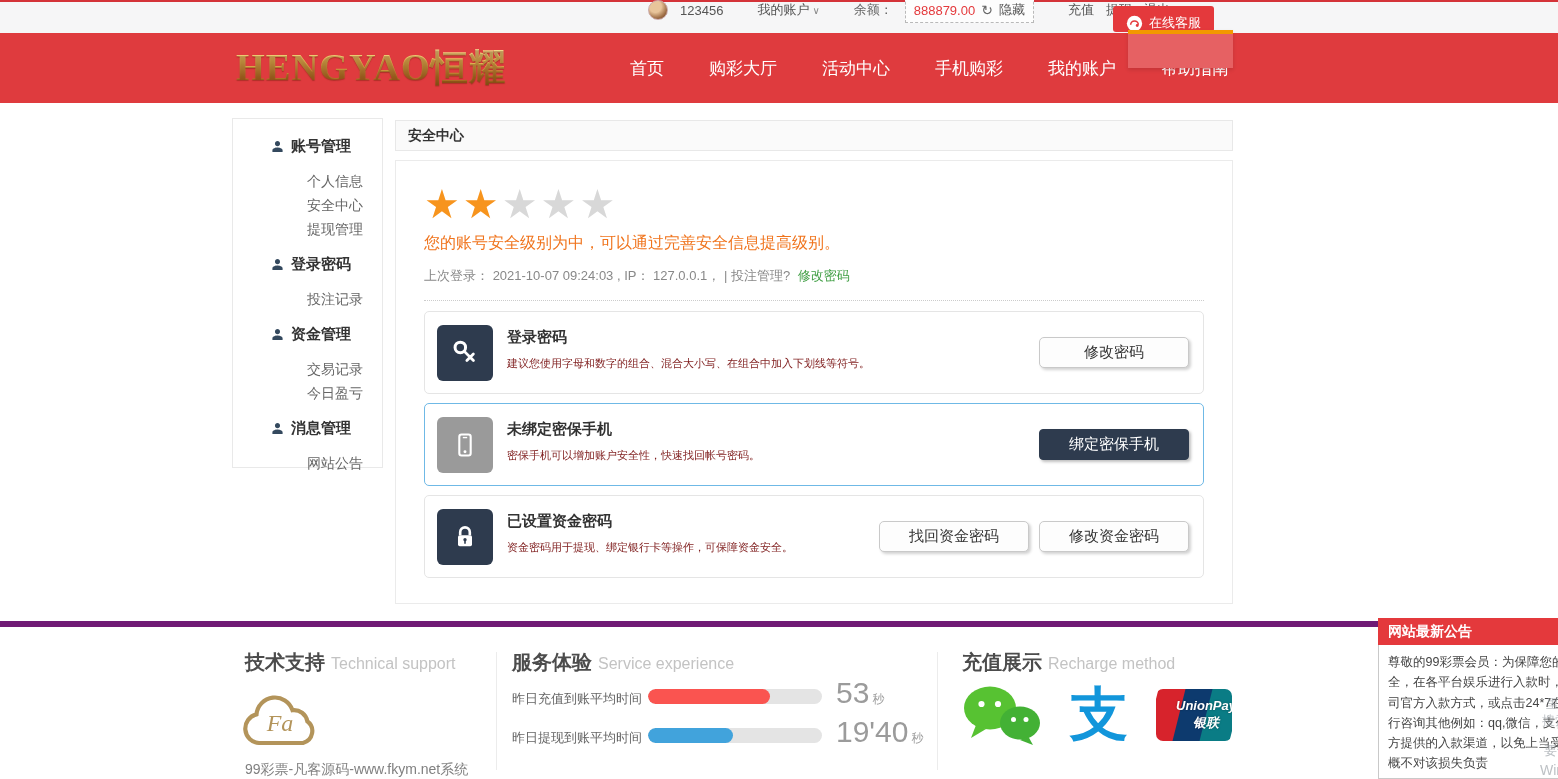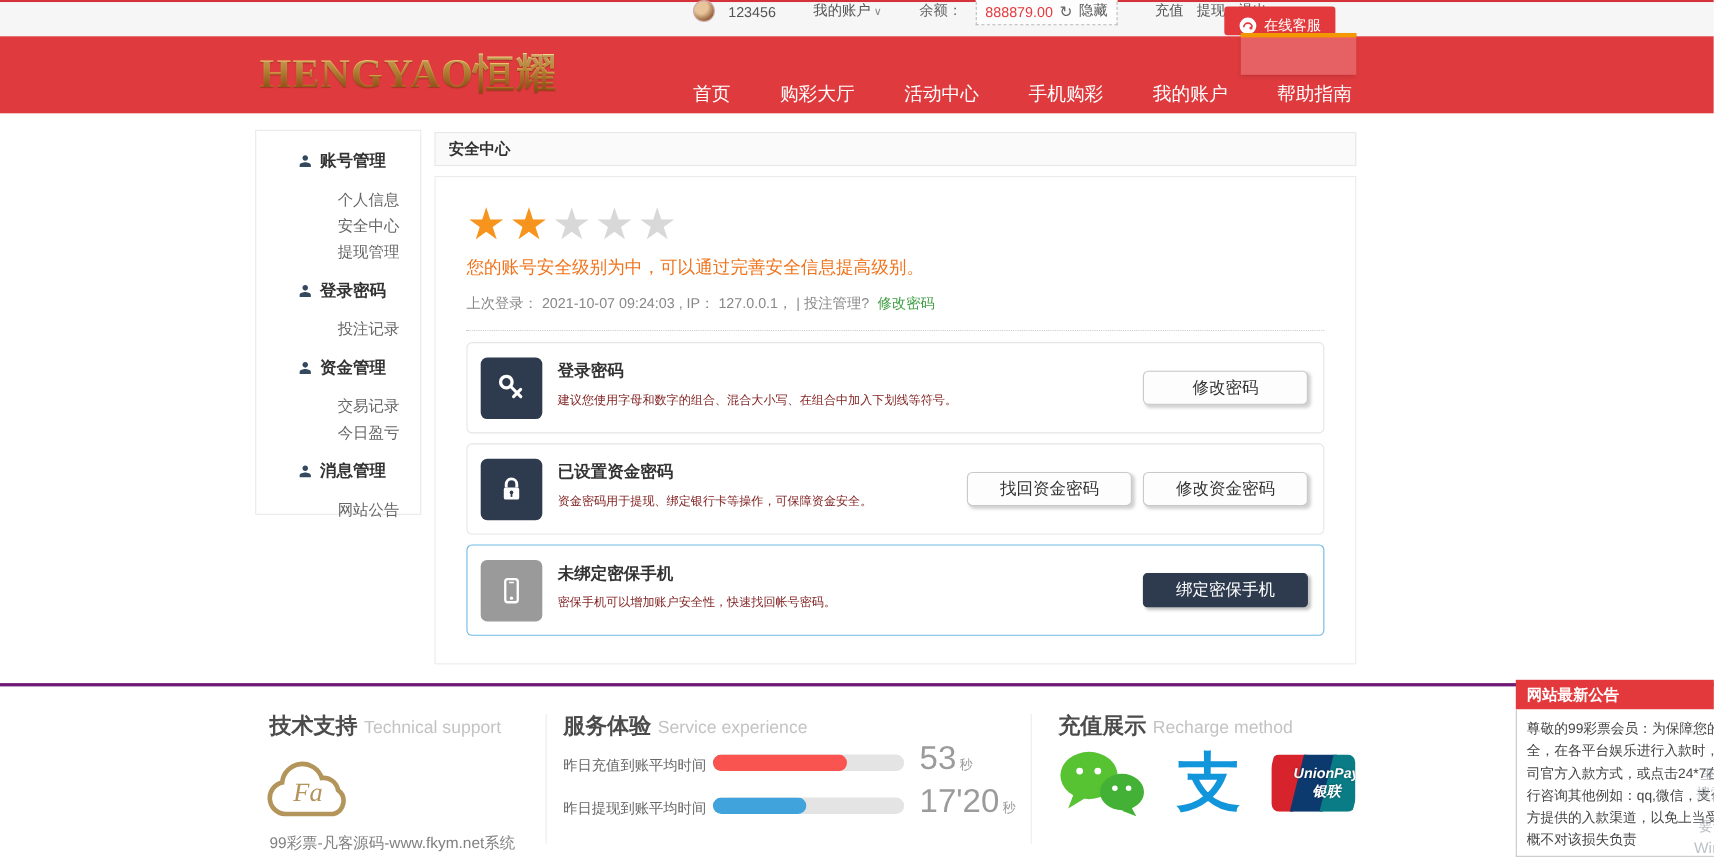--- a/index.html
+++ b/index.html
@@ -6,37 +6,37 @@
   html,body { width:1558px; height:779px; }
   body {
     position:relative; overflow:hidden; background:#fff;
     font-family:"Liberation Sans","DejaVu Sans",sans-serif; color:#333;
   }
   
   .topline { position:absolute; left:0; top:0; width:1558px; height:2px; background:#d43339; }
   
   .topbar { position:absolute; left:0; top:2px; width:1558px; height:31px; background:#f6f6f7; font-size:13px; color:#666; }
   .tb-welcome { position:absolute; left:245px; top:0; line-height:31px; }
-  .tb-right { position:absolute; left:630px; top:0; height:16px; display:flex; align-items:center; gap:12px; white-space:nowrap; }
+  .tb-right { position:absolute; left:648px; top:0; height:16px; display:flex; align-items:center; gap:12px; white-space:nowrap; }
   .avatar { width:20px; height:20px; border-radius:50%; background:radial-gradient(circle at 35% 30%,#e8c49a 0 35%,#9c6b43 70%,#6d4326); border:1px solid #caa; }
   .tb-link { color:#555; cursor:pointer; }
   .caret { font-size:10px; color:#888; margin-left:3px; }
   .tb-sp { width:10px; }
   .balance-box { display:flex; align-items:center; gap:6px; border:1px dashed #b9b9b9; padding:3px 8px; background:#fdfdfd; }
   .balance-val { color:#e4393c; }
   .refresh { color:#666; font-size:14px; cursor:pointer; }
   .kf-btn { position:absolute; left:1113px; top:4px; height:26px; display:flex; align-items:flex-end; gap:6px; padding:0 13px; background:#e4393c; border-radius:3px; color:#fff; font-size:13px; cursor:pointer; }
   
   .navbar { position:absolute; left:0; top:33px; width:1558px; height:70px; background:#df3b3e; }
   .logo { position:absolute; left:236px; top:12px; height:46px; line-height:46px; cursor:pointer;
     font-family:"Liberation Serif","DejaVu Serif",serif; font-weight:bold; font-size:37px; letter-spacing:1px;
     background:linear-gradient(180deg,#fbe9a6 0%,#f0c35c 35%,#b9792a 70%,#8a5313 100%);
     -webkit-background-clip:text; background-clip:text; color:transparent;
     text-shadow:0 1px 1px rgba(80,30,0,.35); }
-  .nav-menu { position:absolute; left:630px; top:0; height:70px; display:flex; align-items:center; gap:45px;margin-top:17px; }
+  .nav-menu { position:absolute; left:630px; top:0; height:70px; display:flex; align-items:center; gap:45px; }
   .nav-item { color:#fff; font-size:17px; cursor:pointer; white-space:nowrap; }
   .nav-dropdown { position:absolute; left:1128px; top:30px; width:105px; height:38px; background:#e66163; border-top:4px solid #f39800; box-shadow:0 2px 4px rgba(0,0,0,.12); }
   
   .sidebar { position:absolute; left:232px; top:118px; width:151px; height:350px; background:#fff; border:1px solid #e9e9e9; padding-top:14px; }
   .sb-group-header { display:flex; align-items:center; gap:7px; padding-left:38px; font-size:15px; font-weight:bold; color:#333; height:26px; cursor:pointer; }
   .sb-items { margin:10px 0 10px 0; }
   .sb-item { padding-left:55px; font-size:14px; color:#666; line-height:24px; cursor:pointer;text-align:center; }
   .user-ico { width:13px; height:13px; fill:#34495e; flex:0 0 13px; }
   
   .main-titlebar { position:absolute; left:395px; top:120px; width:838px; height:31px; background:#fafafa; border:1px solid #e8e8e8; line-height:29px; padding-left:12px; font-size:14px; font-weight:bold; color:#333; }
@@ -54,21 +54,21 @@
   .card-ico { position:absolute; left:12px; top:13px; width:56px; height:56px; border-radius:6px; display:flex; align-items:center; justify-content:center; }
   .ico-navy { background:#2e3b4e; }
   .ico-gray { background:#9a9a9a; }
   .card-title { position:absolute; left:82px; top:16px; font-size:15px; font-weight:bold; color:#333; }
   .card-desc { position:absolute; left:82px; top:44px; font-size:11px; color:#7f1d1d; }
   .card-btns { position:absolute; right:14px; top:25px; display:flex; gap:10px; }
   .btn { width:150px; height:31px; border-radius:5px; font-size:15px; display:flex; align-items:center; justify-content:center; cursor:pointer; }
   .btn-light { background:#fdfdfd; border:1px solid #c9c9c9; color:#333; box-shadow:2px 2px 3px rgba(0,0,0,.18); }
   .btn-dark { background:#2e3b4e; border:1px solid #2e3b4e; color:#fff; box-shadow:2px 2px 3px rgba(0,0,0,.25); border-radius:4px; }
   
-  .footer { position:absolute; left:0; top:621px; width:1558px; height:158px; background:#fff; border-top:3px solid #701a75; }
+  .footer { position:absolute; left:0; top:621px; width:1558px; height:158px; background:#fff; border-top:6px solid #701a75; }
   .f-title { font-size:20px; font-weight:bold; color:#4c4c4c; }
   .f-sub { font-size:16px; color:#c3c3c3; font-weight:normal; margin-left:6px; }
   .f-sec-tech  { position:absolute; left:245px; top:22px; }
   .f-sec-serv  { position:absolute; left:512px; top:22px; }
   .f-sec-pay   { position:absolute; left:962px; top:22px; }
   .f-div { position:absolute; top:25px; height:118px; border-left:1px solid #ececec; }
   .f-div1 { left:496px; } .f-div2 { left:937px; }
   .cloud-wrap { position:absolute; left:233px; top:58px; }
   .f-caption { position:absolute; left:245px; top:134px; font-size:14px; color:#808080; }
   .sv-row-label { position:absolute; font-size:13px; color:#666; }
@@ -206,51 +206,51 @@
           <path d="M15 14 L25 24 M21.5 20.5 l3.4 -3.4 M18 24 l3.4 -3.4" stroke="#fff" stroke-width="3" fill="none" stroke-linecap="round"></path>
         </svg>
     </div>
     <div class="card-title">登录密码</div>
     <div class="card-desc">建议您使用字母和数字的组合、混合大小写、在组合中加入下划线等符号。</div>
     <div class="card-btns">
       <div class="btn btn-light">修改密码</div>
     </div>
   </div>
 
+  <div class="card hl">
+    <div class="card-ico ico-gray">
+      <svg width="28" height="28" viewBox="0 0 32 32">
+          <rect x="9.5" y="4" width="13" height="24" rx="2.6" fill="none" stroke="#fff" stroke-width="2.4"></rect>
+          <line x1="13.5" y1="7.5" x2="18.5" y2="7.5" stroke="#fff" stroke-width="1.6"></line>
+          <circle cx="16" cy="23.8" r="1.7" fill="#fff"></circle>
+        </svg>
+    </div>
+    <div class="card-title">未绑定密保手机</div>
+    <div class="card-desc">密保手机可以增加账户安全性，快速找回帐号密码。</div>
+    <div class="card-btns">
+      <div class="btn btn-dark">绑定密保手机</div>
+    </div>
+  </div>
+
   <div class="card">
     <div class="card-ico ico-navy">
       <svg width="28" height="28" viewBox="0 0 32 32">
           <path d="M10.5 14 v-3.5 a5.5 5.5 0 0 1 11 0 V14" fill="none" stroke="#fff" stroke-width="3"></path>
           <rect x="8" y="14" width="16" height="12.5" rx="2" fill="#fff"></rect>
           <circle cx="16" cy="19" r="1.9" fill="#2e3b4e"></circle>
           <rect x="15.1" y="19.5" width="1.8" height="4.2" fill="#2e3b4e"></rect>
         </svg>
     </div>
     <div class="card-title">已设置资金密码</div>
     <div class="card-desc">资金密码用于提现、绑定银行卡等操作，可保障资金安全。</div>
     <div class="card-btns">
       <div class="btn btn-light">找回资金密码</div>
       <div class="btn btn-light">修改资金密码</div>
     </div>
   </div>
-
-  <div class="card hl">
-    <div class="card-ico ico-gray">
-      <svg width="28" height="28" viewBox="0 0 32 32">
-          <rect x="9.5" y="4" width="13" height="24" rx="2.6" fill="none" stroke="#fff" stroke-width="2.4"></rect>
-          <line x1="13.5" y1="7.5" x2="18.5" y2="7.5" stroke="#fff" stroke-width="1.6"></line>
-          <circle cx="16" cy="23.8" r="1.7" fill="#fff"></circle>
-        </svg>
-    </div>
-    <div class="card-title">未绑定密保手机</div>
-    <div class="card-desc">密保手机可以增加账户安全性，快速找回帐号密码。</div>
-    <div class="card-btns">
-      <div class="btn btn-dark">绑定密保手机</div>
-    </div>
-  </div>
 </div>
 
 <div class="footer">
   <div class="f-sec-tech">
     <span class="f-title">技术支持</span><span class="f-sub">Technical support</span>
   </div>
   <div class="cloud-wrap">
     <svg width="92" height="68" viewBox="0 0 92 68">
       <path d="M26 58 a14.5 14.5 0 0 1 -2.5 -28.6 a18.5 18.5 0 0 1 36 -4.2 a13.5 13.5 0 0 1 14.8 11 A12.3 12.3 0 0 1 70 58 Z" fill="#fff" stroke="#b3945a" stroke-width="4.2"></path>
       <text x="47" y="46" font-size="24" font-style="italic" fill="#b3945a" text-anchor="middle" font-family="Liberation Serif, DejaVu Serif, serif">Fa</text>
@@ -266,21 +266,21 @@
   <div class="sv-row-label" style="left:512px; top:63px;">昨日充值到账平均时间</div>
   <div class="sv-track" style="left:648px; top:62px;">
     <div class="sv-fill" style="width: 70%; background-color: rgb(250, 84, 80);"></div>
   </div>
   <div class="sv-val" style="left:836px; top:49px;"><span>53</span><span class="sv-unit">秒</span></div>
 
   <div class="sv-row-label" style="left:512px; top:102px;">昨日提现到账平均时间</div>
   <div class="sv-track" style="left:648px; top:101px;">
     <div class="sv-fill" style="width: 49%; background-color: rgb(65, 163, 220);"></div>
   </div>
-  <div class="sv-val" style="left:836px; top:88px;"><span>17'20</span><span class="sv-unit">秒</span></div>
+  <div class="sv-val" style="left:836px; top:88px;"><span>19'40</span><span class="sv-unit">秒</span></div>
 
   <div class="f-div f-div2"></div>
 
   <div class="f-sec-pay">
     <span class="f-title">充值展示</span><span class="f-sub">Recharge method</span>
   </div>
   <div class="pay-row">
     <svg width="80" height="64" viewBox="0 0 80 64">
       <ellipse cx="28" cy="25" rx="26" ry="21.5" fill="#57c232"></ellipse>
       <path d="M14 42 L9 55 L24 46 Z" fill="#57c232"></path>

